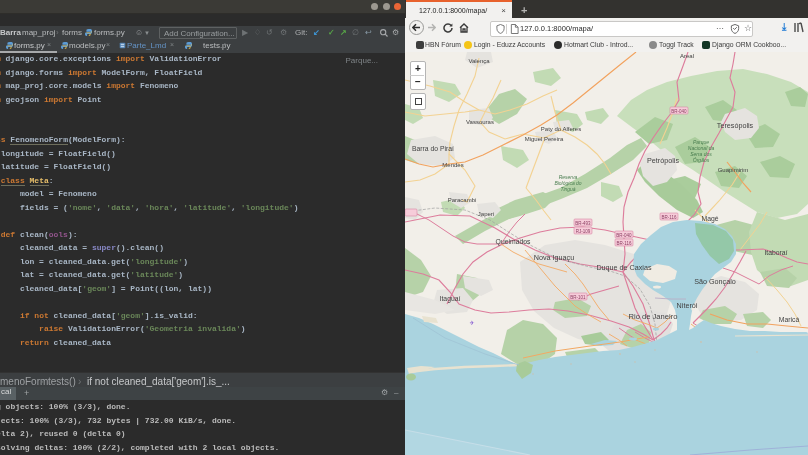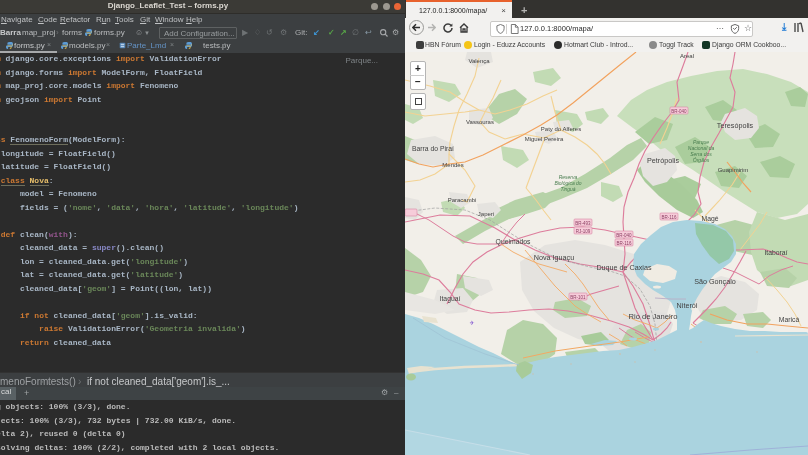--- a/index.html
+++ b/index.html
@@ -54,34 +54,23 @@
   #bmbar{left:0;top:38px;width:403px;height:14px;background:#f2f1ef;border-bottom:1px solid #d8d7d5;}
   .bm{position:absolute;top:2.5px;color:#3a3a3a;font-size:6.8px;}
   .bmi{position:absolute;top:2.5px;width:8px;height:8px;border-radius:2px;}
   #map{left:0;top:52px;width:403px;height:403px;background:#f2efe9;}
   .lz{position:absolute;background:#fff;border:1px solid #b5b5b5;border-radius:2px;
       color:#222;text-align:center;font-weight:bold;}
 </style></head>
 <body>
 <div id="py" class="abs">
   <div id="title" class="abs">
-      <span class="t">Django_Leaflet_Test – forms.py</span>
     <span class="winbtn" style="left:371px;background:#9c9890;"></span>
     <span class="winbtn" style="left:383px;background:#9c9890;"></span>
     <span class="winbtn" style="left:394px;background:#ea6536;"></span>
-  </div>
-  <div id="menu" class="abs">
-    <span style="left:1px"><u>N</u>avigate</span>
-      <span style="left:38px"><u>C</u>ode</span>
-    <span style="left:60px"><u>R</u>efactor</span>
-      <span style="left:96px">R<u>u</u>n</span>
-    <span style="left:115px"><u>T</u>ools</span>
-      <span style="left:140px"><u>G</u>it</span>
-    <span style="left:155px"><u>W</u>indow</span>
-      <span style="left:186px"><u>H</u>elp</span>
   </div>
   <div id="tool" class="abs">
     <span style="left:0px;font-weight:bold;color:#c7c9cb">Barra</span>
     <span class="sep" style="left:16px">›</span>
     <span style="left:22px">map_proj</span>
     <span class="sep" style="left:56px">›</span>
     <span style="left:62px">forms</span>
     <span class="sep" style="left:79px">›</span>
     <svg class="pyico" style="left:85px;top:3px" viewBox="0 0 10 10">
         <path d="M5,0 C2,0 2,1.5 2,2.5 V4 H8 V5 H1 C0,5 0,6 0,7.5 0,9 1,10 2,10 H3 V8 C3,7 4,7 5,7 H8 C9,7 10,6 10,5 V2.5 C10,1 9,0 8,0 Z" fill="#5b9bd5"></path>
@@ -140,25 +129,25 @@
     <span id="sync" class="abs">Parque...</span>
     <pre class="code"><span class="kw">from</span> django.core.exceptions <span class="kw">import</span> ValidationError
 <span class="kw">from</span> django.forms <span class="kw">import</span> ModelForm, FloatField
 <span class="kw">from</span> map_proj.core.models <span class="kw">import</span> Fenomeno
 <span class="kw">from</span> geojson <span class="kw">import</span> Point
 
 
 <span class="kw">class</span> <span class="ul">FenomenoForm</span>(ModelForm):
     longitude = FloatField()
     latitude = FloatField()
-    <span class="kw ul">class</span> <span class="ul" style="color:#e8bf6a">Nova</span>:
+    <span class="kw ul">class</span> <span class="ul" style="color:#e8bf6a">Meta</span>:
         model = Fenomeno
         fields = (<span class="st">'nome'</span>, <span class="st">'data'</span>, <span class="st">'hora'</span>, <span class="st">'latitude'</span>, <span class="st">'longitude'</span>)
 
-    <span class="kw">def</span> clean(<span class="sf">with</span>):
+    <span class="kw">def</span> clean(<span class="sf">ools</span>):
         cleaned_data = <span class="bi">super</span>().clean()
         lon = cleaned_data.get(<span class="st">'longitude'</span>)
         lat = cleaned_data.get(<span class="st">'latitude'</span>)
         cleaned_data[<span class="st">'geom'</span>] = Point((lon, lat))
 
         <span class="kw">if</span> <span class="kw">not</span> cleaned_data[<span class="st">'geom'</span>].is_valid:
             <span class="kw">raise</span> ValidationError(<span class="st">'Geometria invalida'</span>)
         <span class="kw">return</span> cleaned_data</pre>
   </div>
   <div id="crumb" class="abs">

